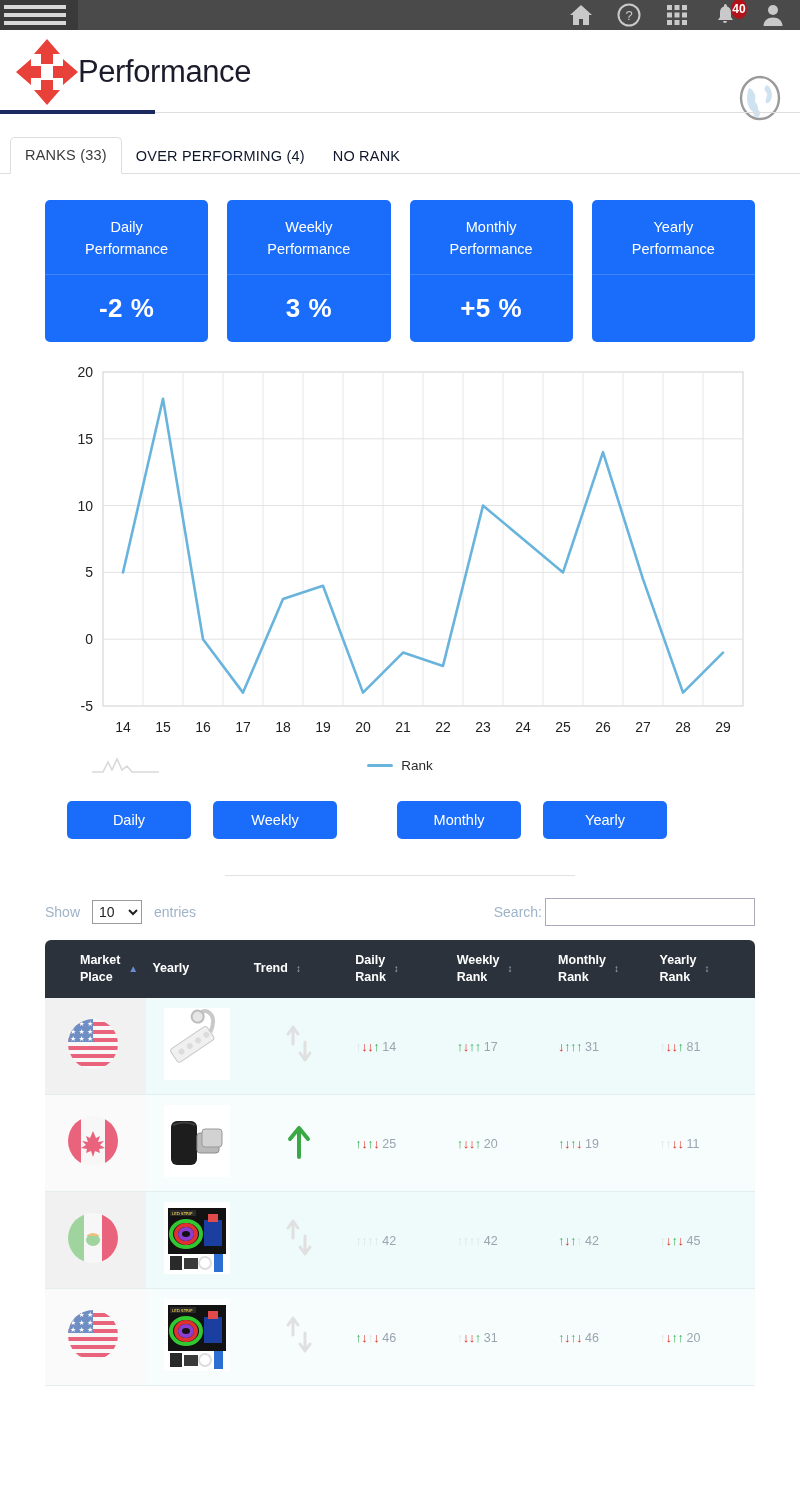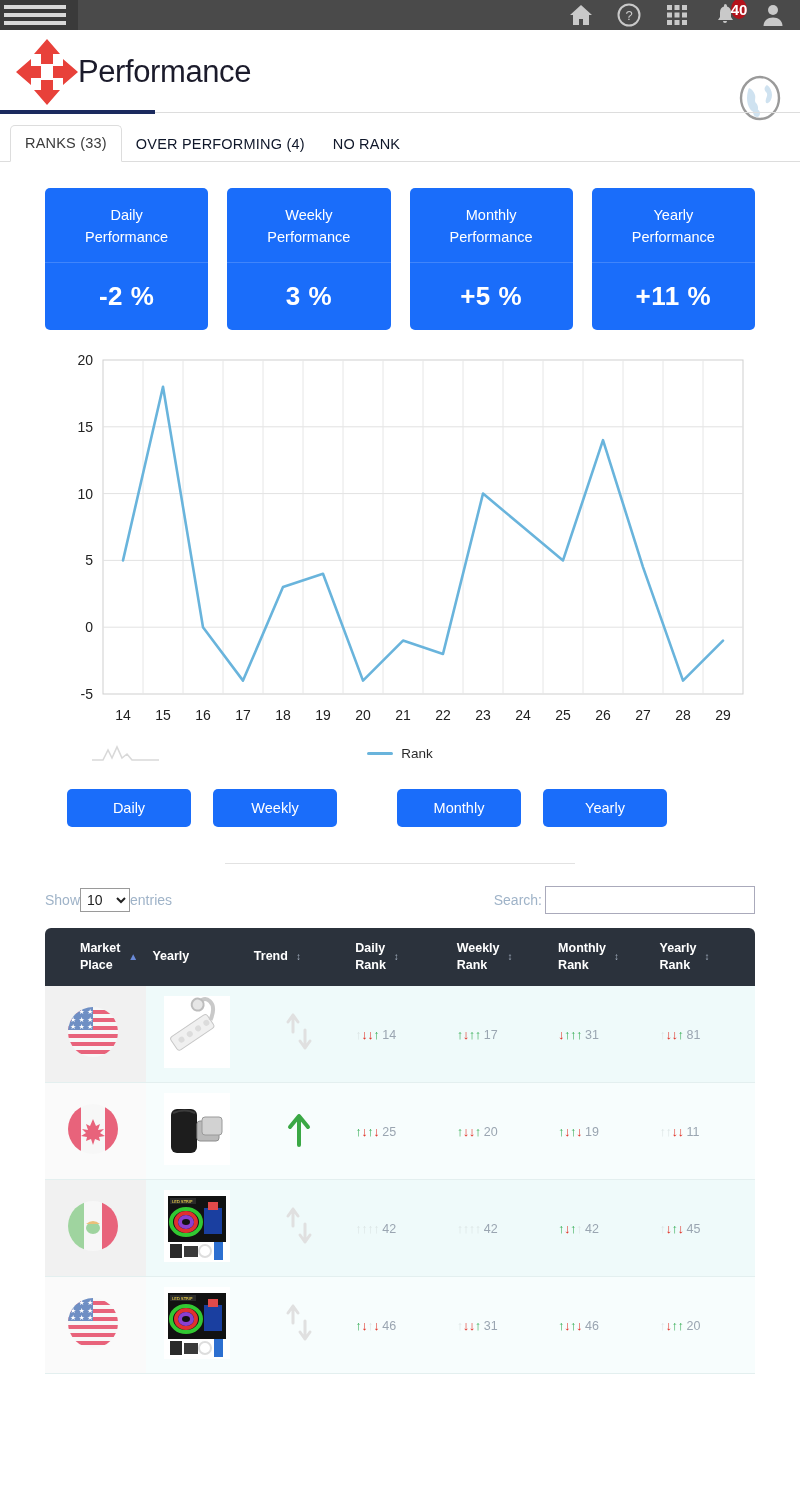--- a/index.html
+++ b/index.html
@@ -22,21 +22,21 @@
     align-items:flex-start; padding-left:4px; gap:4px; cursor:pointer;
   }
   .hamburger span { display:block; width:62px; height:4px; background:#d8d8d8; }
   .topbar-spacer { flex:1; }
   .topicons { display:flex; align-items:center; gap:22px; padding-right:14px; }
   .topicon { width:26px; height:26px; position:relative; cursor:pointer;
              display:flex; align-items:center; justify-content:center; }
   .topicon svg { display:block; }
   .badge {
     position:absolute; top:-3px; right:-9px; background:#b4121b; color:#fff;
-    border-radius:50%; font-size:15px; font-weight:bold; width:16px; height:20px;
+    border-radius:50%; font-size:12px; font-weight:bold; width:16px; height:20px;
     display:flex; align-items:center; justify-content:center; line-height:1;
   }
 
   
   .header {
     height:84px; background:#fff; display:flex; align-items:center;
     position:relative; padding:0 14px;
   }
   .logo-wrap { display:flex; align-items:center; }
   .logo-mark { width:66px; height:70px; flex:none; }
@@ -44,21 +44,21 @@
   .globe { position:absolute; right:16px; top:44px; width:48px; height:48px; cursor:pointer; }
   .header-underline {
     position:absolute; left:0; bottom:0; height:4px; width:155px; background:#1b2a5e;
   }
   .header-rule {
     position:absolute; left:155px; bottom:1px; height:1px; right:0; background:#ddd;
   }
 
   
   .tabs {
-    position:relative; height:48px; display:flex; align-items:flex-end;
+    position:relative; height:60px; display:flex; align-items:flex-end;
     padding-left:10px; border-bottom:1px solid #ddd;
   }
   .tab {
     font-size:14.5px; padding:9px 14px 10px; color:#0f172a; cursor:pointer;
     letter-spacing:0.2px; background:transparent; position:relative; top:1px;
   }
   .tab.active {
     color:#3b3b3b; background:#fff; border:1px solid #ddd; border-bottom:1px solid #fff;
     border-radius:5px 5px 0 0;
   }
@@ -101,21 +101,21 @@
   .pbtn.gap3 { margin-left:22px; }
 
   .divider-wrap { padding:36px 0 0 0; display:flex; justify-content:center; }
   .divider { width:350px; height:1px; background:#e2e2e2; }
 
   
   .tcontrols {
     display:flex; align-items:center; padding:22px 45px 0 45px; font-size:14px;
     color:#9fb3c8;
   }
-  .show-wrap { display:flex; align-items:center; gap:0; }
+  .show-wrap { display:flex; align-items:center; gap:12px; }
   .entries-select {
     font-family:"Liberation Sans", sans-serif; font-size:14px; color:#222;
     padding:2px 2px; border:1px solid #9a9a9a; background:#fff;
   }
   .search-wrap { margin-left:auto; display:flex; align-items:center; gap:3px; }
   .search-input {
     width:210px; height:28px; border:1px solid #aab; background:#fff;
     font-family:"Liberation Sans", sans-serif; font-size:14px; padding:0 6px;
   }
 
@@ -252,21 +252,20 @@
       <div>Monthly</div>
       <div>Performance</div>
     </div>
     <div class="kpi-value">+5 %</div>
   </div>
   <div class="kpi">
     <div class="kpi-title">
       <div>Yearly</div>
       <div>Performance</div>
     </div>
-    <div class="kpi-value">+11 %</div>
   </div>
 </div>
 
 <div class="chart-block">
   <div class="chart">
     <svg id="chart-svg" width="710" height="400" viewBox="0 0 710 400">
         <rect x="58" y="18" width="640" height="334" fill="#fff" stroke="#cfcfcf" stroke-width="1"></rect>
         <line x1="58" y1="285.2" x2="698" y2="285.2" stroke="#e2e2e2" stroke-width="1"></line>
         <line x1="58" y1="218.4" x2="698" y2="218.4" stroke="#e2e2e2" stroke-width="1"></line>
         <line x1="58" y1="151.6" x2="698" y2="151.6" stroke="#e2e2e2" stroke-width="1"></line>

